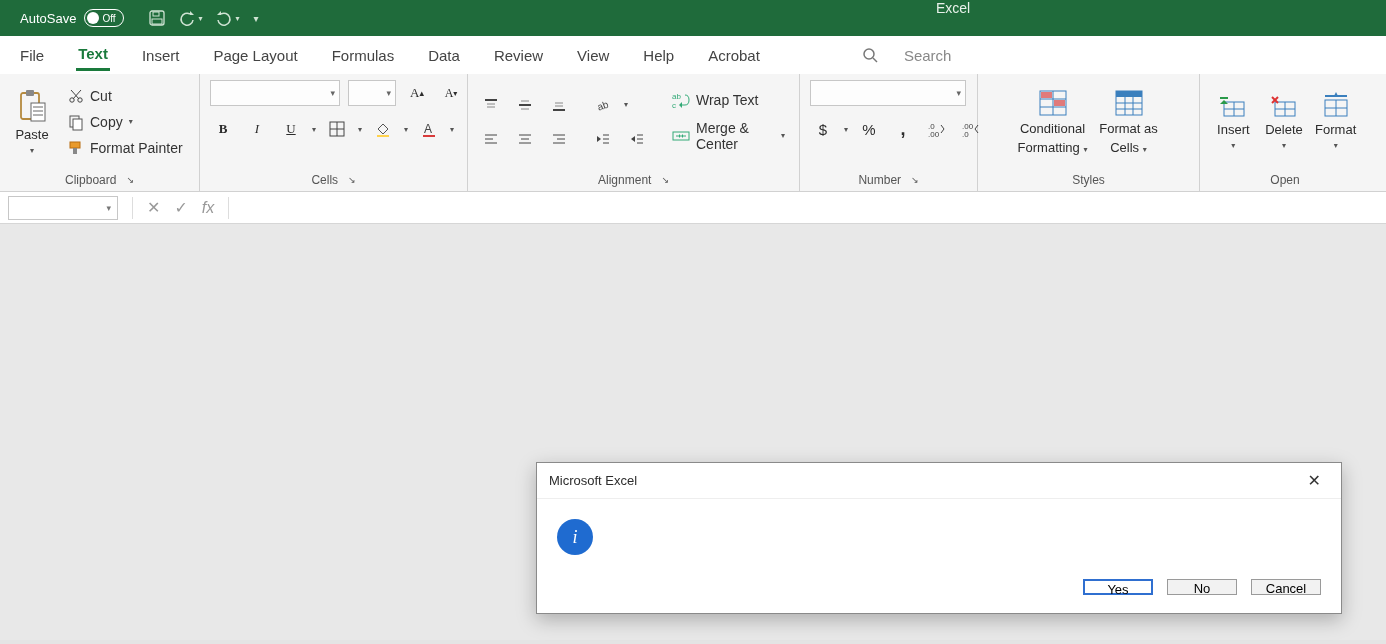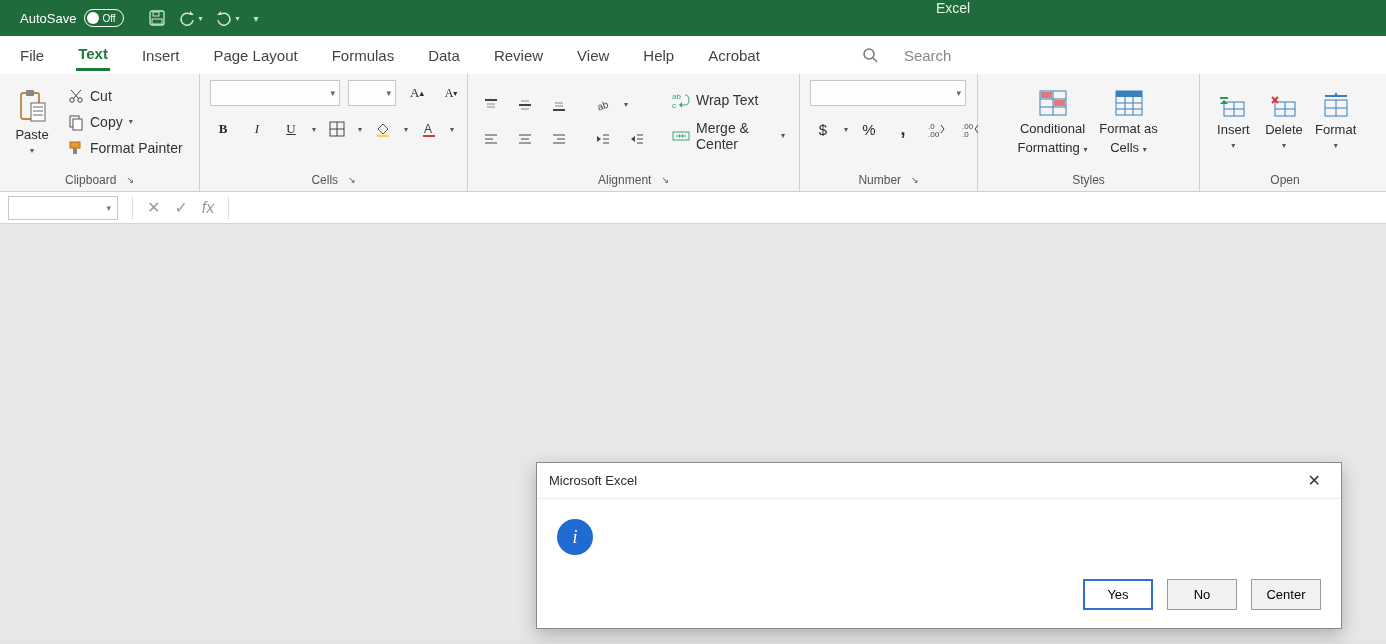--- a/index.html
+++ b/index.html
@@ -51,21 +51,21 @@
   
   .sheet{height:calc(644px - 40px - 38px - 118px - 32px);background:#e8e8e8;}
   
   .dialog{position:absolute;left:536px;top:462px;width:806px;background:#fff;border:1px solid #8a8a8a;box-shadow:0 6px 18px rgba(0,0,0,0.25);font-size:13px;}
   .dlg-title{display:flex;align-items:center;justify-content:space-between;height:36px;padding:0 12px;border-bottom:1px solid #eee;}
   .dlg-close{font-size:16px;cursor:pointer;color:#333;padding:4px 8px;}
   .dlg-body{display:flex;align-items:center;gap:22px;padding:20px 20px 10px 20px;}
   .info-icon{width:36px;height:36px;border-radius:50%;background:#1f6bd0;color:#fff;display:flex;align-items:center;justify-content:center;font-size:18px;font-style:italic;font-family:Georgia,serif;}
   .dlg-msg{font-size:13px;color:#333;}
   .dlg-buttons{display:flex;justify-content:flex-end;gap:14px;padding:14px 20px 18px 0;}
-  .dlg-btn{min-width:70px;height:31px;border:1px solid #9a9a9a;background:#f2f2f2;cursor:pointer;font-size:13px;}
+  .dlg-btn{min-width:70px;height:16px;border:1px solid #9a9a9a;background:#f2f2f2;cursor:pointer;font-size:13px;}
   .dlg-btn.primary{border:2px solid #2f6fd0;background:#fff;}
   svg{overflow:visible;}
 </style>
 </head>
 <body>
 
 <div class="titlebar">
   <div class="autosave">
     <span>AutoSave</span>
     <div class="toggle">
@@ -455,15 +455,15 @@
   <div class="dlg-title">
     <span>Microsoft Excel</span>
     <span class="dlg-close">✕</span>
   </div>
   <div class="dlg-body">
     <div class="info-icon">i</div>
   </div>
   <div class="dlg-buttons">
     <button class="dlg-btn primary">Yes</button>
     <button class="dlg-btn">No</button>
-    <button class="dlg-btn">Center</button>
+    <button class="dlg-btn">Cancel</button>
   </div>
 </div>
 
 </body></html>

